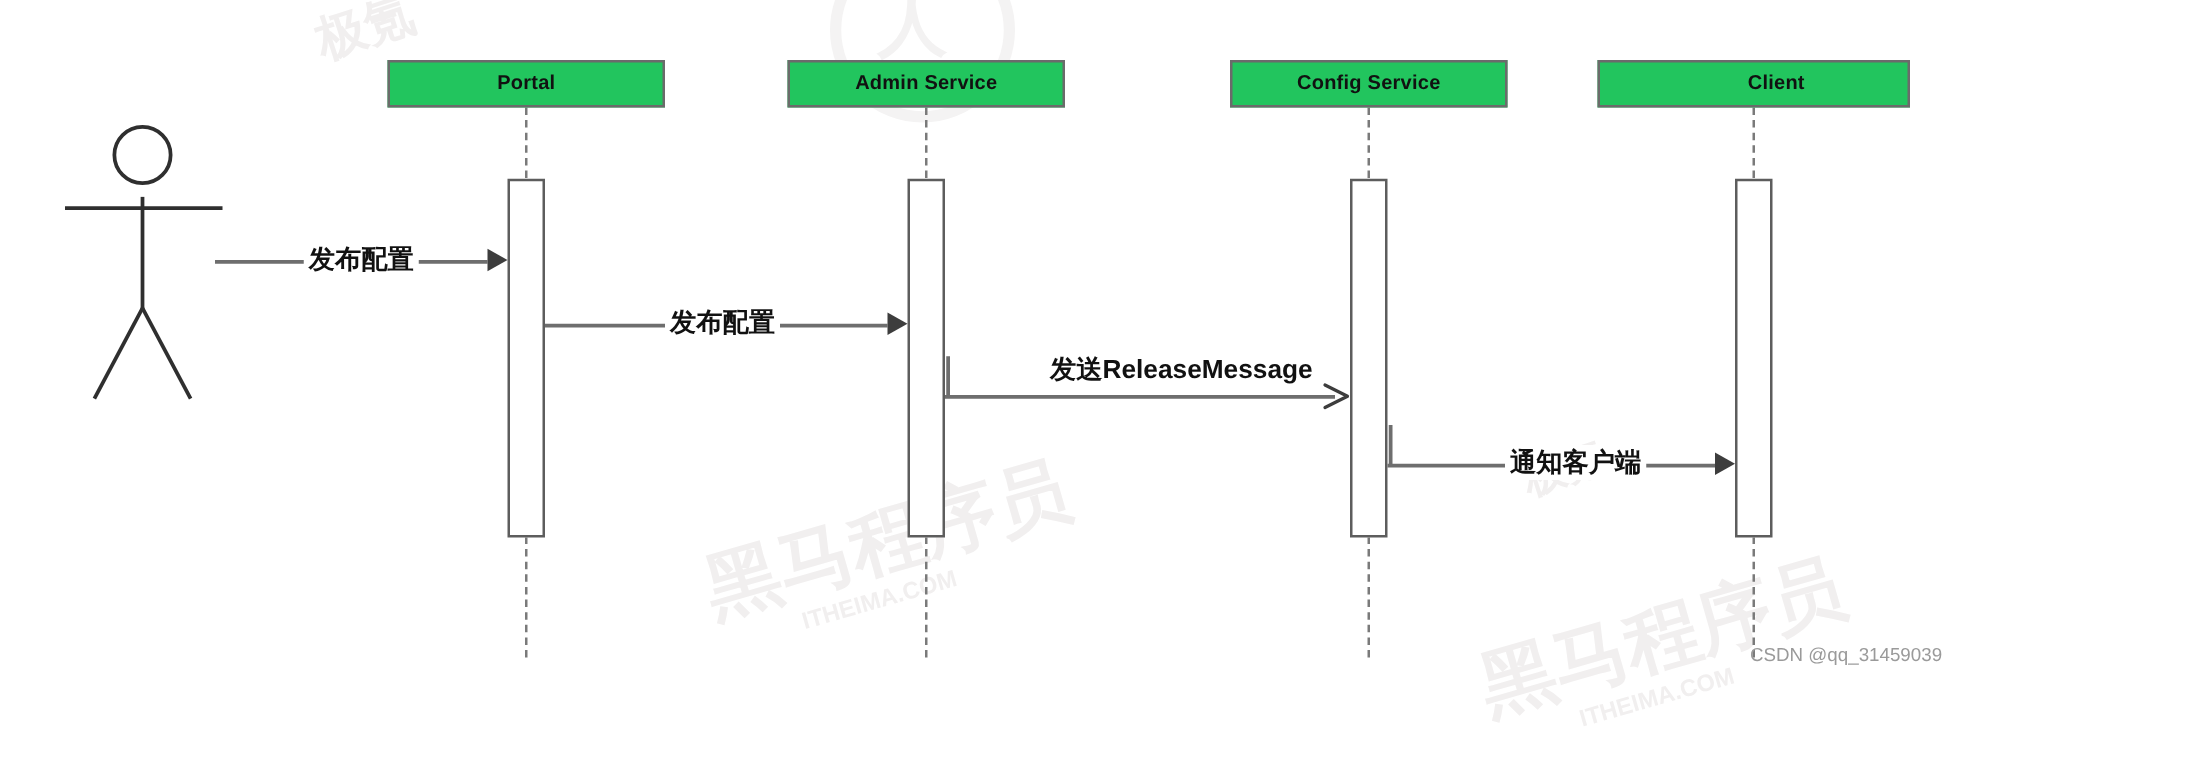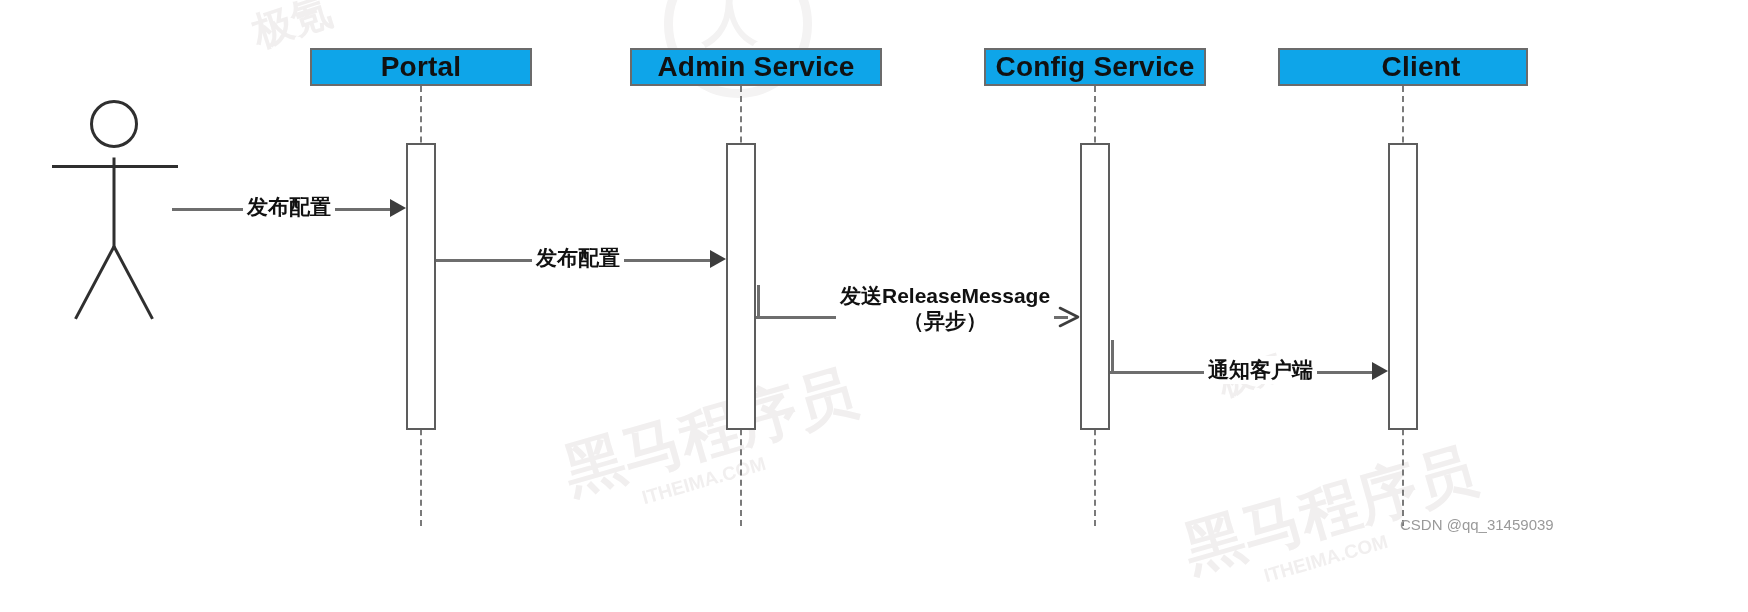--- a/index.html
+++ b/index.html
@@ -39,28 +39,28 @@
     font-weight: bold;
     white-space: nowrap;
     pointer-events: none;
     user-select: none;
   }
 
   
   .lifeline-box {
     position: absolute;
     box-sizing: border-box;
-    background: #0ea5e9;
+    background: #22c55e;
     border: 2px solid #6b6b6b;
     display: flex;
     align-items: center;
     justify-content: center;
     font-weight: bold;
     color: #111111;
-    font-size: 28px;
+    font-size: 16px;
     letter-spacing: 0.2px;
   }
 
   
   .lifeline-dash {
     position: absolute;
     width: 0;
     border-left: 2px dashed #7a7a7a;
   }
 
@@ -164,21 +164,21 @@
   </div>
 
   <div class="lifeline-dash" style="left:420px; top:86px; height:440px;"></div>
   <div class="activation" style="left:406px; top:143px; width:30px; height:287px;"></div>
   <div class="lifeline-box" style="left:310px; top:48px; width:222px; height:38px;">
     <span>Portal</span>
   </div>
 
   <div class="lifeline-dash" style="left:740px; top:86px; height:440px;"></div>
   <div class="activation" style="left:726px; top:143px; width:30px; height:287px;"></div>
-  <div class="lifeline-box" style="left:630px; top:48px; width:252px; height:38px;">
+  <div class="lifeline-box" style="left:630px; top:48px; width:222px; height:38px;">
     <span>Admin Service</span>
   </div>
 
   <div class="lifeline-dash" style="left:1094px; top:86px; height:440px;"></div>
   <div class="activation" style="left:1080px; top:143px; width:30px; height:287px;"></div>
   <div class="lifeline-box" style="left:984px; top:48px; width:222px; height:38px;">
     <span>Config Service</span>
   </div>
 
   <div class="lifeline-dash" style="left:1402px; top:86px; height:440px;"></div>
@@ -195,21 +195,20 @@
   <div class="arrow-solid" style="left:710px; top:250px;"></div>
   <div class="msg-label" style="left:532px; top:244px;">发布配置</div>
 
   <div class="msg-vline" style="left:757px; top:285px; height:33px;"></div>
   <div class="msg-line" style="left:756px; top:316px; width:312px;"></div>
   <svg class="arrow-open" style="left:1058px; top:306px;" viewBox="0 0 22 22">
     <path d="M2 2 L20 11 L2 20" fill="none" stroke="#3d3d3d" stroke-width="2.6" stroke-linecap="round" stroke-linejoin="round"></path>
   </svg>
   <div class="msg-label two-line" style="left:806px; top:284px;">
     <div>发送ReleaseMessage</div>
-    <div>（异步）</div>
   </div>
 
   <div class="msg-vline" style="left:1111px; top:340px; height:32px;"></div>
   <div class="msg-line" style="left:1110px; top:371px; width:262px;"></div>
   <div class="arrow-solid" style="left:1372px; top:362px;"></div>
   <div class="msg-label" style="left:1204px; top:356px;">通知客户端</div>
 
   <div class="credit" style="left:1400px; top:516px;">CSDN @qq_31459039</div>
 
 </div>

